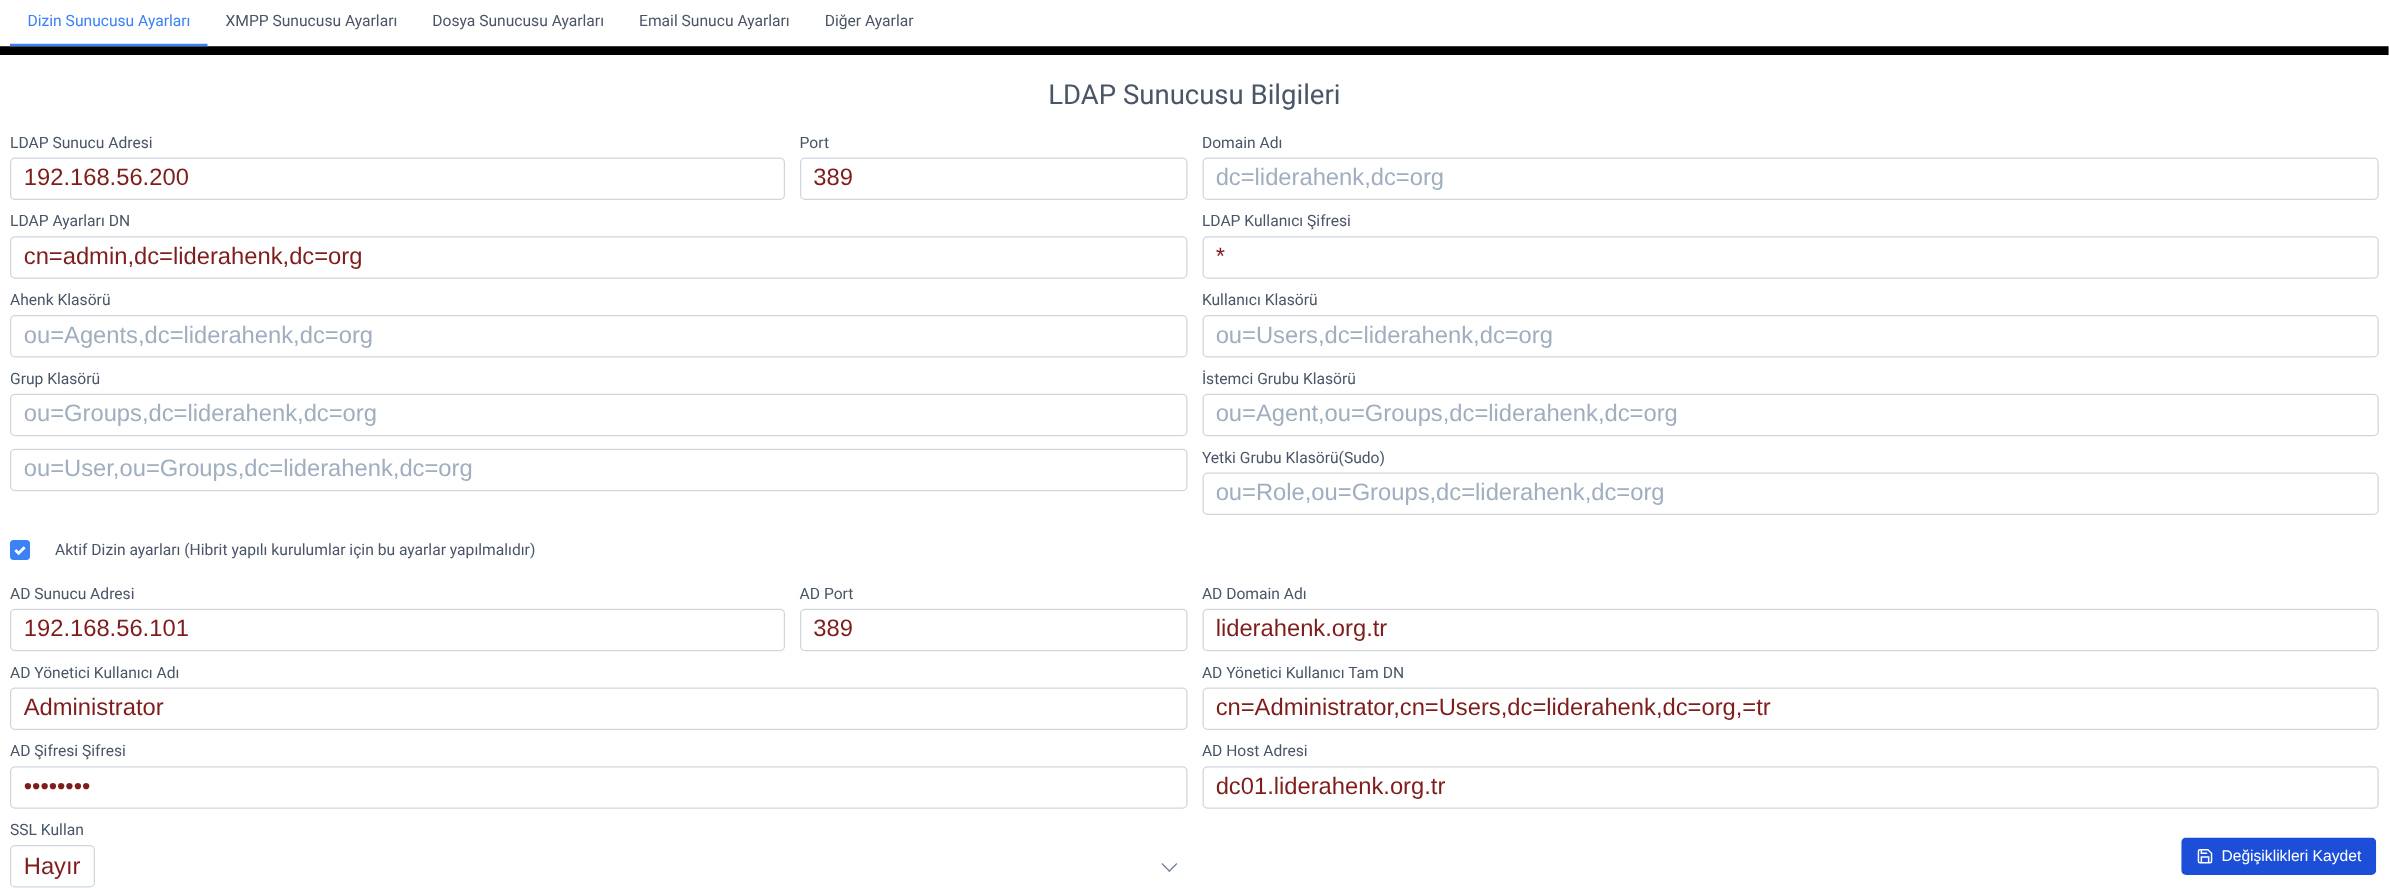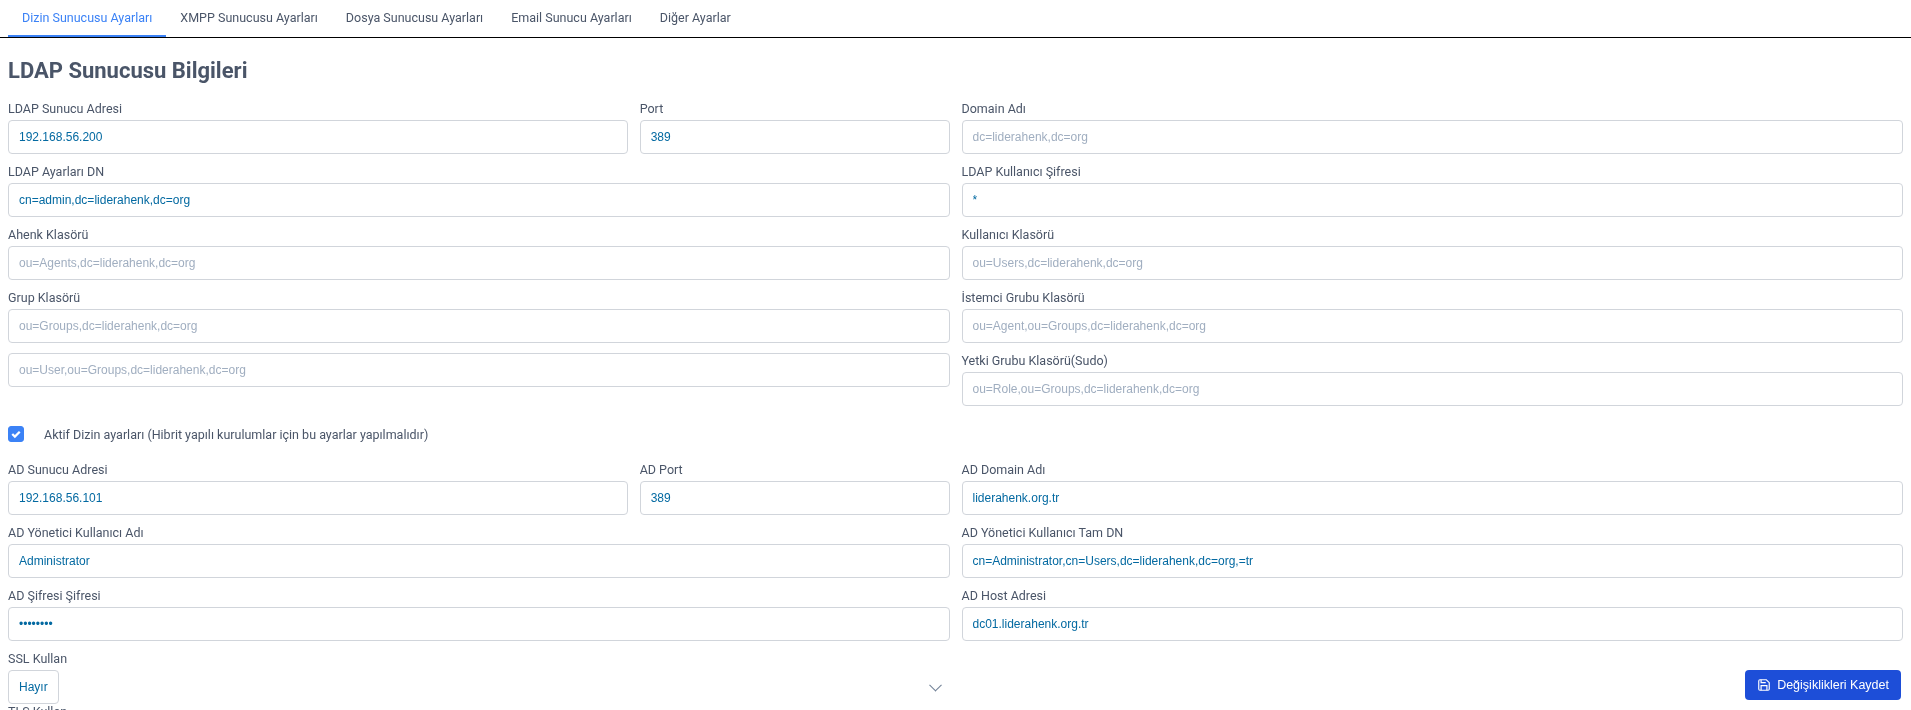--- a/index.html
+++ b/index.html
@@ -1,27 +1,27 @@
 <!DOCTYPE html>
 <html><head>
   <meta charset="utf-8">
   <style>
     * { margin: 0; padding: 0; box-sizing: border-box; }
     body { font-family: -apple-system, BlinkMacSystemFont, "Segoe UI", Roboto, sans-serif; background: #fff; color: #4a5568; font-size: 13px; }
-    .tabs { display: flex; border-bottom: 1px solid #000000; padding: 0 8px; }
+    .tabs { display: flex; border-bottom: 7px solid #000000; padding: 0 8px; }
     .tab { padding: 10px 14px; cursor: pointer; font-size: 12.5px; color: #4a5568; border-bottom: 2px solid transparent; }
     .tab.active { color: #3b82f6; border-bottom-color: #3b82f6; }
     .content { padding: 14px 8px 60px; }
-    .page-title { font-size: 22px; font-weight: 700; color: #4a5568; margin: 6px 0 18px; }
+    .page-title { font-size: 22px; font-weight: 400; color: #4a5568; margin: 6px 0 18px; text-align: center; }
     .form-grid { display: grid; grid-template-columns: 1fr 1fr; gap: 10px 12px; }
     .form-row-3 { display: grid; grid-template-columns: 2fr 1fr; gap: 12px; }
     .form-row-sel3 { display: grid; grid-template-columns: 1fr; }
     .field { display: flex; flex-direction: column; }
     .field label { font-size: 12.5px; color: #4a5568; margin-bottom: 4px; }
-    .input, .select { height: 34px; border: 1px solid #d1d5db; border-radius: 4px; padding: 0 10px; font-size: 12px; color: #0369a1; outline: none; background: #fff; }
+    .input, .select { height: 34px; border: 1px solid #d1d5db; border-radius: 4px; padding: 0 10px; font-size: 19px; color: #7f1d1d; outline: none; background: #fff; }
     .input::placeholder { color: #a0aec0; }
     .select { appearance: none; -webkit-appearance: none; background-image: none; position: relative; }
     .select-wrap { position: relative; }
     .select-wrap::after { content: ""; position: absolute; right: 10px; top: 50%; width: 8px; height: 8px; border-right: 1.5px solid #718096; border-bottom: 1.5px solid #718096; transform: translateY(-70%) rotate(45deg); pointer-events: none; }
     .checkbox-row { display: flex; align-items: center; gap: 20px; margin: 10px 0; }
     .checkbox { width: 16px; height: 16px; border-radius: 3px; background: #3b82f6; border: 1px solid #3b82f6; display: flex; align-items: center; justify-content: center; cursor: pointer; }
     .checkbox svg { width: 12px; height: 12px; stroke: #fff; stroke-width: 3; fill: none; }
     .checkbox-label { font-size: 12.5px; color: #4a5568; }
     .save-btn { position: fixed; bottom: 10px; right: 10px; background: #1d4ed8; color: #fff; border: none; border-radius: 4px; padding: 8px 12px; font-size: 12.5px; display: flex; align-items: center; gap: 6px; cursor: pointer; }
     .save-btn svg { width: 14px; height: 14px; stroke: #fff; fill: none; stroke-width: 2; }

